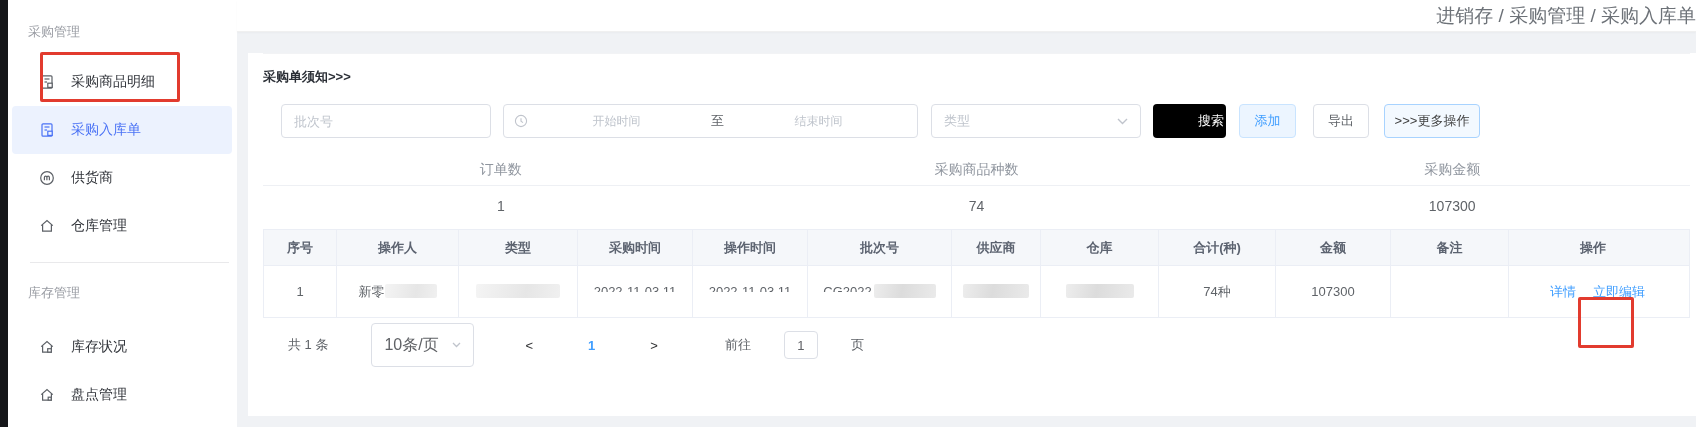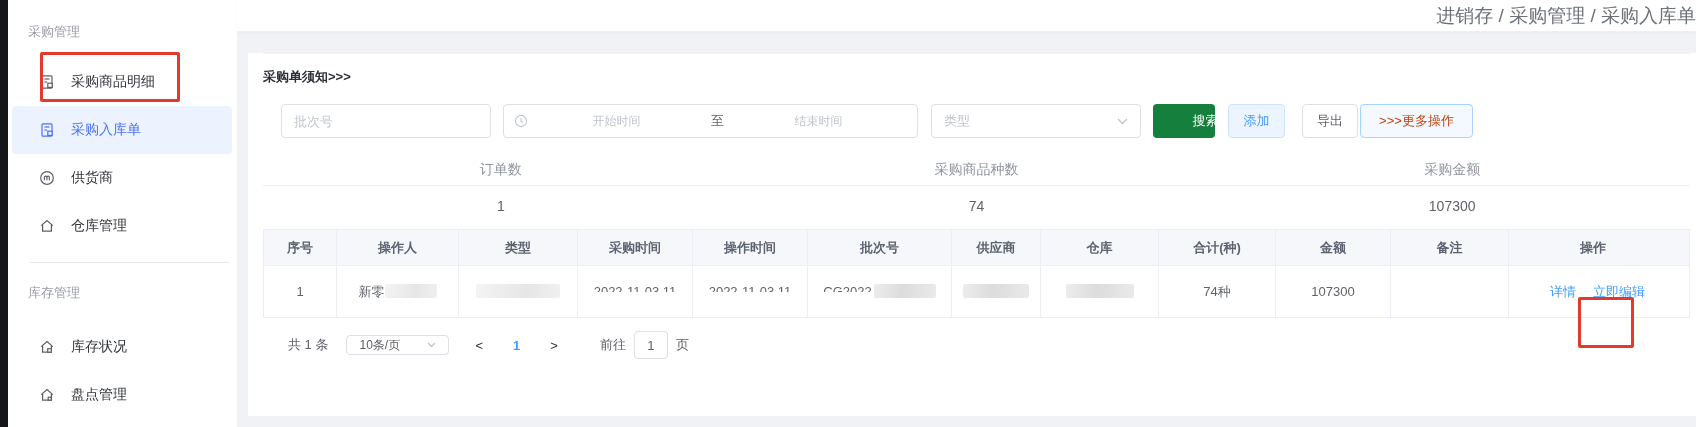--- a/index.html
+++ b/index.html
@@ -31,24 +31,24 @@
   .filter-row { margin-top:18px; height:34px; display:flex; align-items:center; }
   .inp { height:34px; border:1px solid #dcdfe6; border-radius:4px; background:#fff; font-size:13px; color:#606266; }
   .inp::placeholder { color:#bfc4cc; }
   .batch-inp { width:210px; margin-left:18px; padding:0 12px; outline:none; }
   .date-range { width:415px; margin-left:12px; display:flex; align-items:center; padding:0 10px; color:#bfc4cc; }
   .date-range .dr-start,.date-range .dr-end { flex:1; text-align:center; font-size:12px; }
   .date-range .dr-sep { color:#5f6368; font-size:13px; padding:0 6px; }
   .select-box { display:flex; align-items:center; justify-content:space-between; padding:0 12px; cursor:pointer; }
   .type-select { width:210px; margin-left:13px; color:#bfc4cc; font-size:13px; }
   .btn { height:34px; border-radius:4px; font-size:13px; display:flex; align-items:center; justify-content:center; cursor:pointer; border:1px solid transparent; white-space:nowrap; }
-  .btn-search { width:62px; margin-left:12px; background:#15803d; color:#fff;padding-left:43px; }
+  .btn-search { width:73px; margin-left:12px; background:#000000; color:#fff;padding-left:43px; }
   .btn-add { width:57px; margin-left:13px; background:#ecf5ff; border-color:#c9e4ff; color:#409eff; }
   .btn-export { width:56px; margin-left:17px; background:#fff; border-color:#dcdfe6; color:#5f6368; }
-  .btn-more { width:113px; margin-left:2px; background:#f3f9ff; border-color:#a8d3ff; color:#c2410c; }
+  .btn-more { width:96px; margin-left:15px; background:#f3f9ff; border-color:#a8d3ff; color:#404040; }
 
   
   .summary { margin-top:15px; }
   .sum-row { display:flex; }
   .sum-cell { flex:1; text-align:center; }
   .sum-labels .sum-cell { height:32px; line-height:32px; font-size:14px; color:#8f959e; }
   .sum-divider { border-top:1px solid #eef0f4; }
   .sum-values .sum-cell { height:40px; line-height:40px; font-size:14px; color:#5f6368; }
 
   
@@ -62,22 +62,22 @@
   .op-links { display:inline-flex; gap:17px; align-items:center; }
 
   
   .redact { display:inline-block; height:14px; border-radius:2px; vertical-align:-2px;
             background:linear-gradient(100deg,#ededed 0%,#dcdcdc 45%,#eaeaea 100%); filter:blur(.6px); }
   .redact.light { background:linear-gradient(100deg,#f4f4f4,#e6e6e6 60%,#f0f0f0); }
   .cut-bottom { position:relative; display:inline-block; }
   .cut-bottom::after { content:""; position:absolute; left:-2px; right:-2px; top:52%; height:12px; background:#fff; }
 
   
-  .pagination { margin-top:13px; height:28px; display:flex; align-items:center; margin-left:25px; font-size:13px; color:#5f6368; }
-  .psize { width:103px; height:20px; margin-left:18px; font-size:12px; color:#606266; }
+  .pagination { margin-top:13px; height:28px; display:flex; align-items:center; margin-left:25px; font-size:13px; color:#5f6368;gap:25px; }
+  .psize { width:103px; height:44px; margin-left:18px; font-size:16px; color:#606266; }
   .pg-arrow { margin-left:26px; color:#303133; font-size:13px; cursor:pointer; user-select:none; }
   .pg-cur { margin-left:30px; color:#409eff; font-weight:bold; cursor:pointer; }
   .pg-next { margin-left:30px; }
   .goto-label { margin-left:42px; }
   .goto-inp { width:34px; height:28px; margin-left:8px; text-align:center; outline:none; padding:0; }
   .page-unit { margin-left:8px; }
 
   
   .anno { position:absolute; border:3px solid #e23b2e; border-radius:2px; pointer-events:none; z-index:9; }
   .anno-1 { left:40px; top:52px; width:140px; height:50px; }

